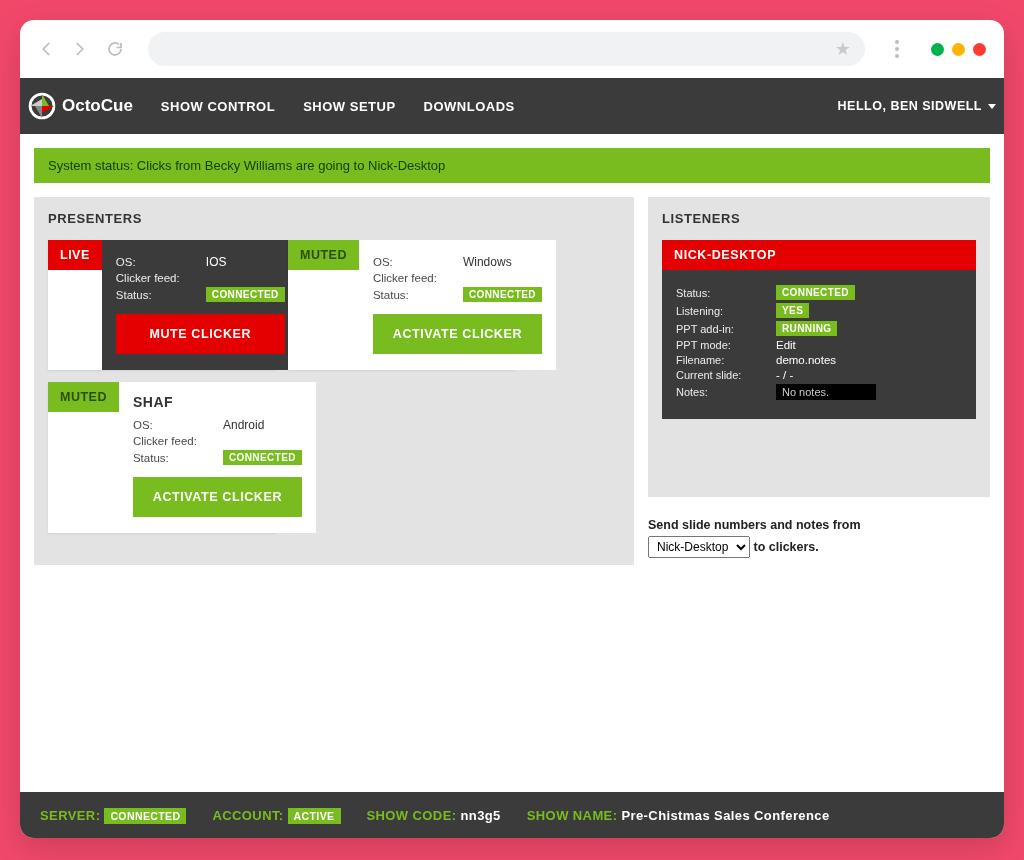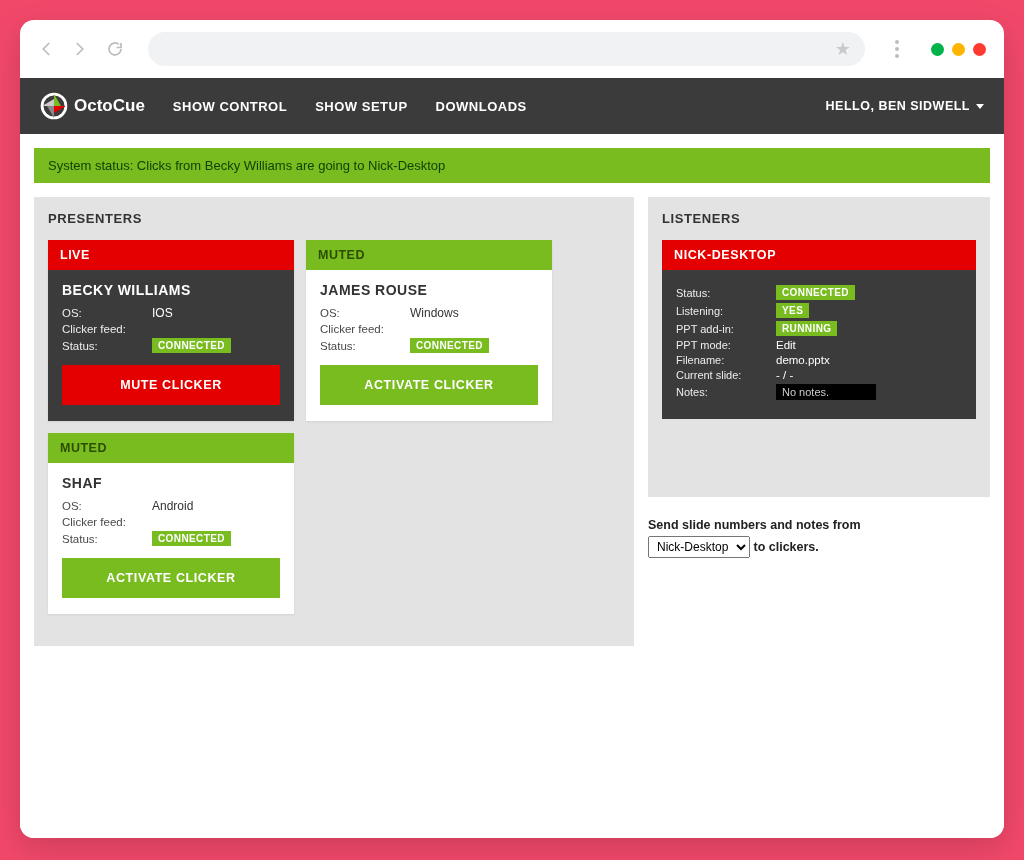--- a/index.html
+++ b/index.html
@@ -37,40 +37,40 @@
   .dot { width:13px; height:13px; border-radius:50%; }
   .dot.g{background:#00b44b;} .dot.y{background:#ffb400;} .dot.r{background:#ff3b30;}
   .page { flex:1; display:flex; flex-direction:column; }
 
   .topnav {
     background:#3b3b3b;
     height:56px;
     display:flex;
     align-items:center;
     color:#fff;
-    padding:0 20px;
+    padding:0 8px;
     gap:28px;
   }
   .logo { display:flex; align-items:center; gap:6px; font-weight:700; font-size:17px; }
   .logo svg{width:28px;height:28px;}
   .nav-link { font-weight:700; font-size:13px; letter-spacing:.5px; cursor:pointer; }
   .spacer{flex:1;}
   .user-menu{font-weight:700; font-size:12.5px; letter-spacing:.5px; cursor:pointer; display:flex; align-items:center; gap:6px;}
   .caret{width:0;height:0;border-left:4px solid transparent;border-right:4px solid transparent;border-top:5px solid #fff;}
 
   .content { flex:1; background:#fff; padding:14px; display:flex; flex-direction:column; gap:14px; }
   .status-bar { background:#78bc1f; color:#104200; font-weight:400; font-size:13px; padding:10px 14px; }
   .cols { display:flex; gap:14px; align-items:flex-start;}
   .panel { background:#e3e3e3; padding:14px 14px 32px; }
   .panel.presenters { flex: 0 0 600px; }
   .panel.listeners  { flex: 0 0 300px; }
   .panel h3 { font-size:13px; letter-spacing:.6px; font-weight:700; color:#333; margin-bottom:14px; }
 
   .cards { display:flex; flex-wrap:wrap; gap:12px; }
-  .card { width:246px; background:#fff; display:flex; flex-direction:column; box-shadow:0 1px 2px rgba(0,0,0,.08); }
+  .card { width:228px; background:#fff; display:flex; box-shadow:0 1px 2px rgba(0,0,0,.08); }
   .card-head { height:30px; display:flex; align-items:center; padding:0 12px; font-weight:700; font-size:12.5px; letter-spacing:.5px; color:#fff; }
   .card-head.live  { background:#e40000; }
   .card-head.muted { background:#78bc1f; color:#2d4e00; }
   .card-body.dark { background:#3b3b3b; color:#fff; padding:12px 14px 16px; }
   .card-body.light{ background:#fff; color:#333; padding:12px 14px 16px; }
   .pname { font-weight:700; font-size:14px; letter-spacing:.5px; margin-bottom:8px; text-transform:uppercase; }
   .row { display:flex; font-size:11.5px; margin:3px 0; align-items:center; }
   .row .k { width:90px; color:inherit; opacity:.9;}
   .row .v { flex:1; font-size:12px; }
   .badge { display:inline-block; background:#78bc1f; color:#fff; font-size:10px; font-weight:700; padding:2px 6px; letter-spacing:.4px; }
@@ -161,40 +161,38 @@
       <div class="status-bar">System status: Clicks from Becky Williams are going to Nick-Desktop</div>
 
       <div class="cols">
 
         <div class="panel presenters">
           <h3>PRESENTERS</h3>
           <div class="cards" id="presenter-cards">
               <div class="card">
                 <div class="card-head live">LIVE</div>
                 <div class="card-body dark">
-                  <div class="pname">BECKY WILLIAMS</div>
                   <div class="row">
                     <span class="k">OS:</span>
                     <span class="v">IOS</span>
                   </div>
                   <div class="row">
                     <span class="k">Clicker feed:</span>
                     <span class="v"></span>
                   </div>
                   <div class="row">
                     <span class="k">Status:</span>
                     <span class="v"><span class="badge">CONNECTED</span></span>
                   </div>
                   <button class="btn red">MUTE CLICKER</button>
                 </div>
               </div>
               <div class="card">
                 <div class="card-head muted">MUTED</div>
                 <div class="card-body light">
-                  <div class="pname">JAMES ROUSE</div>
                   <div class="row">
                     <span class="k">OS:</span>
                     <span class="v">Windows</span>
                   </div>
                   <div class="row">
                     <span class="k">Clicker feed:</span>
                     <span class="v"></span>
                   </div>
                   <div class="row">
                     <span class="k">Status:</span>
@@ -242,21 +240,21 @@
                 <div class="row">
                     <span class="k">PPT add-in:</span>
                     <span class="v"><span class="badge">RUNNING</span></span>
                   </div>
                 <div class="row">
                     <span class="k">PPT mode:</span>
                     <span class="v">Edit</span>
                   </div>
                 <div class="row">
                     <span class="k">Filename:</span>
-                    <span class="v">demo.pptx</span>
+                    <span class="v">demo.notes</span>
                   </div>
                 <div class="row">
                     <span class="k">Current slide:</span>
                     <span class="v">- / -</span>
                   </div>
                 <div class="row">
                     <span class="k">Notes:</span>
                     <span class="v"><span class="notes">No notes.</span></span>
                   </div>
               </div>
@@ -267,14 +265,20 @@
             <span>Send slide numbers and notes from</span><br>
             <select>
               <option>Nick-Desktop</option>
             </select>
             <span>to clickers.</span>
           </div>
         </div>
       </div>
     </div>
 
+    <div class="footer">
+      <span><span class="lbl">SERVER:</span> <span class="pill">CONNECTED</span></span>
+      <span><span class="lbl">ACCOUNT:</span> <span class="pill">ACTIVE</span></span>
+      <span><span class="lbl">SHOW CODE:</span> <span style="color:#fff;">nn3g5</span></span>
+      <span><span class="lbl">SHOW NAME:</span> <span style="color:#fff;">Pre-Chistmas Sales Conference</span></span>
+    </div>
   </div>
 </div>
 
 </body></html>

